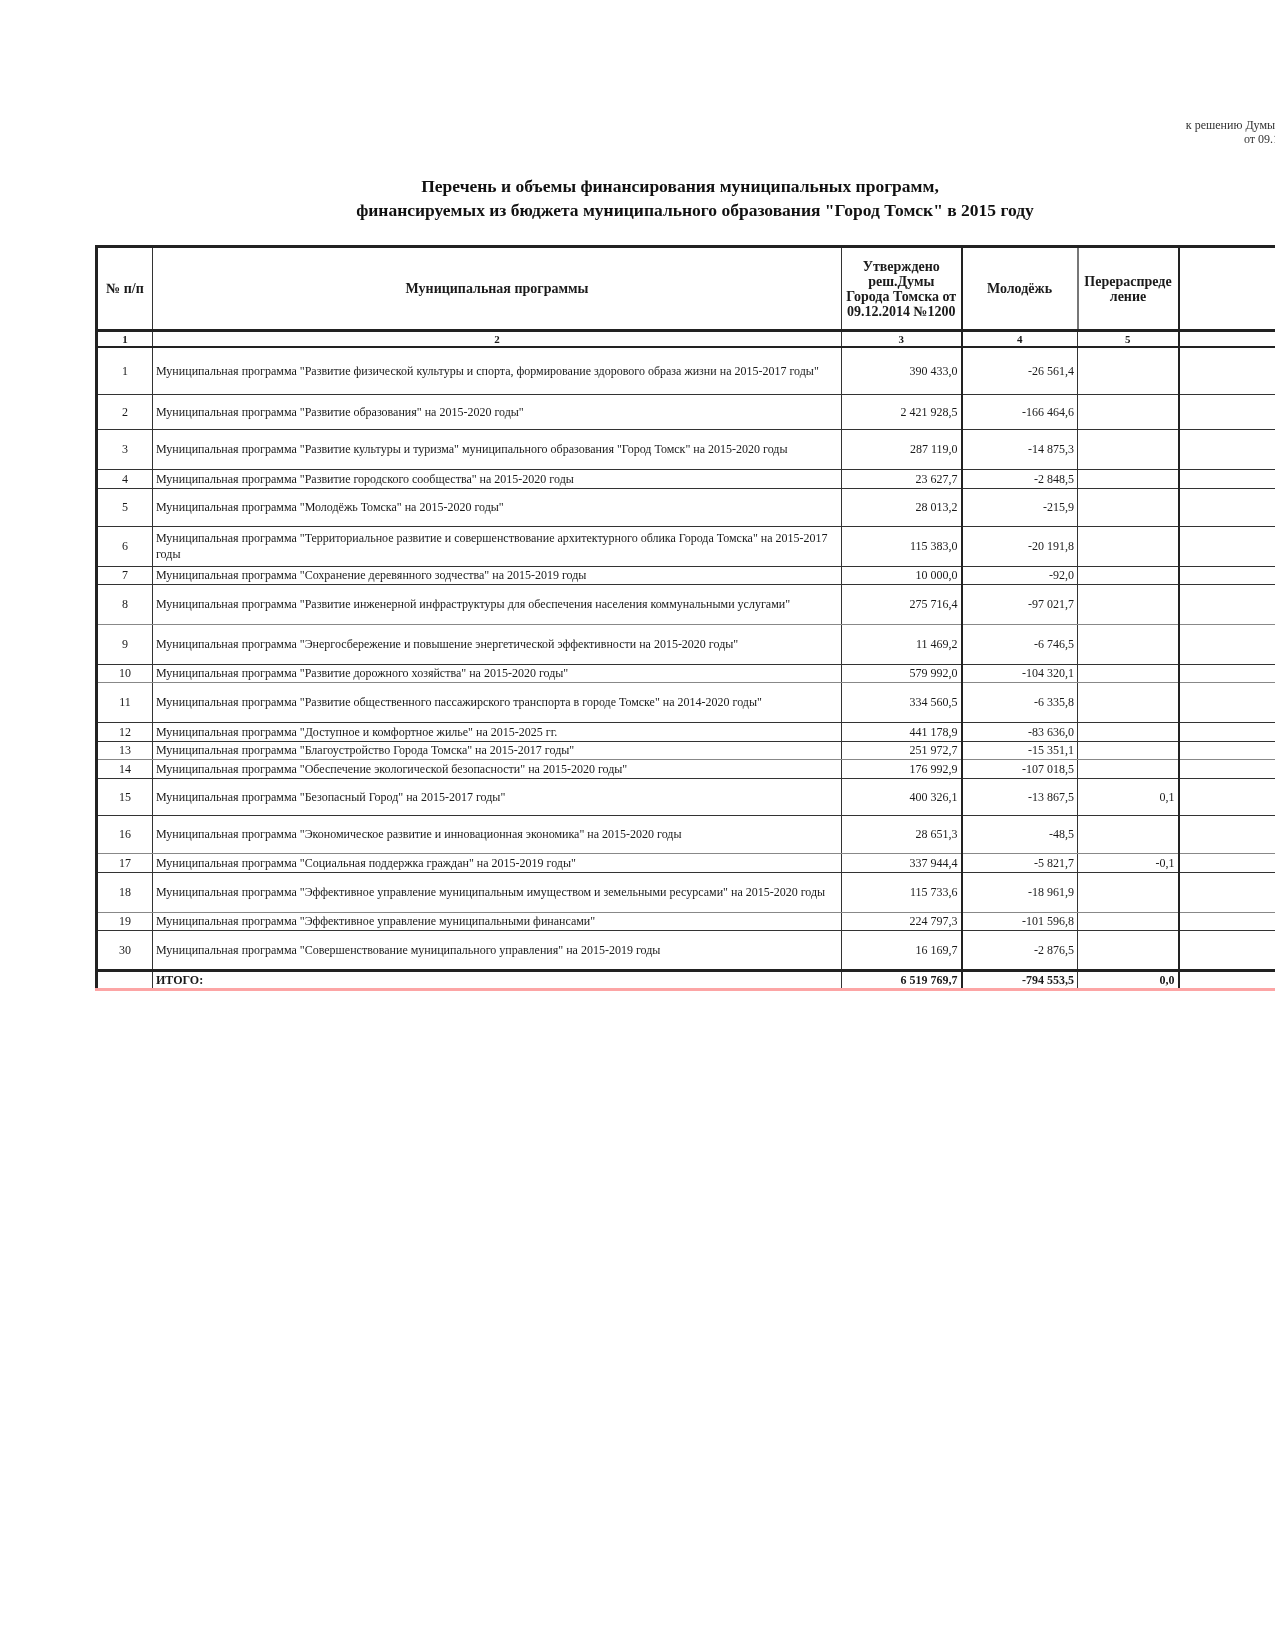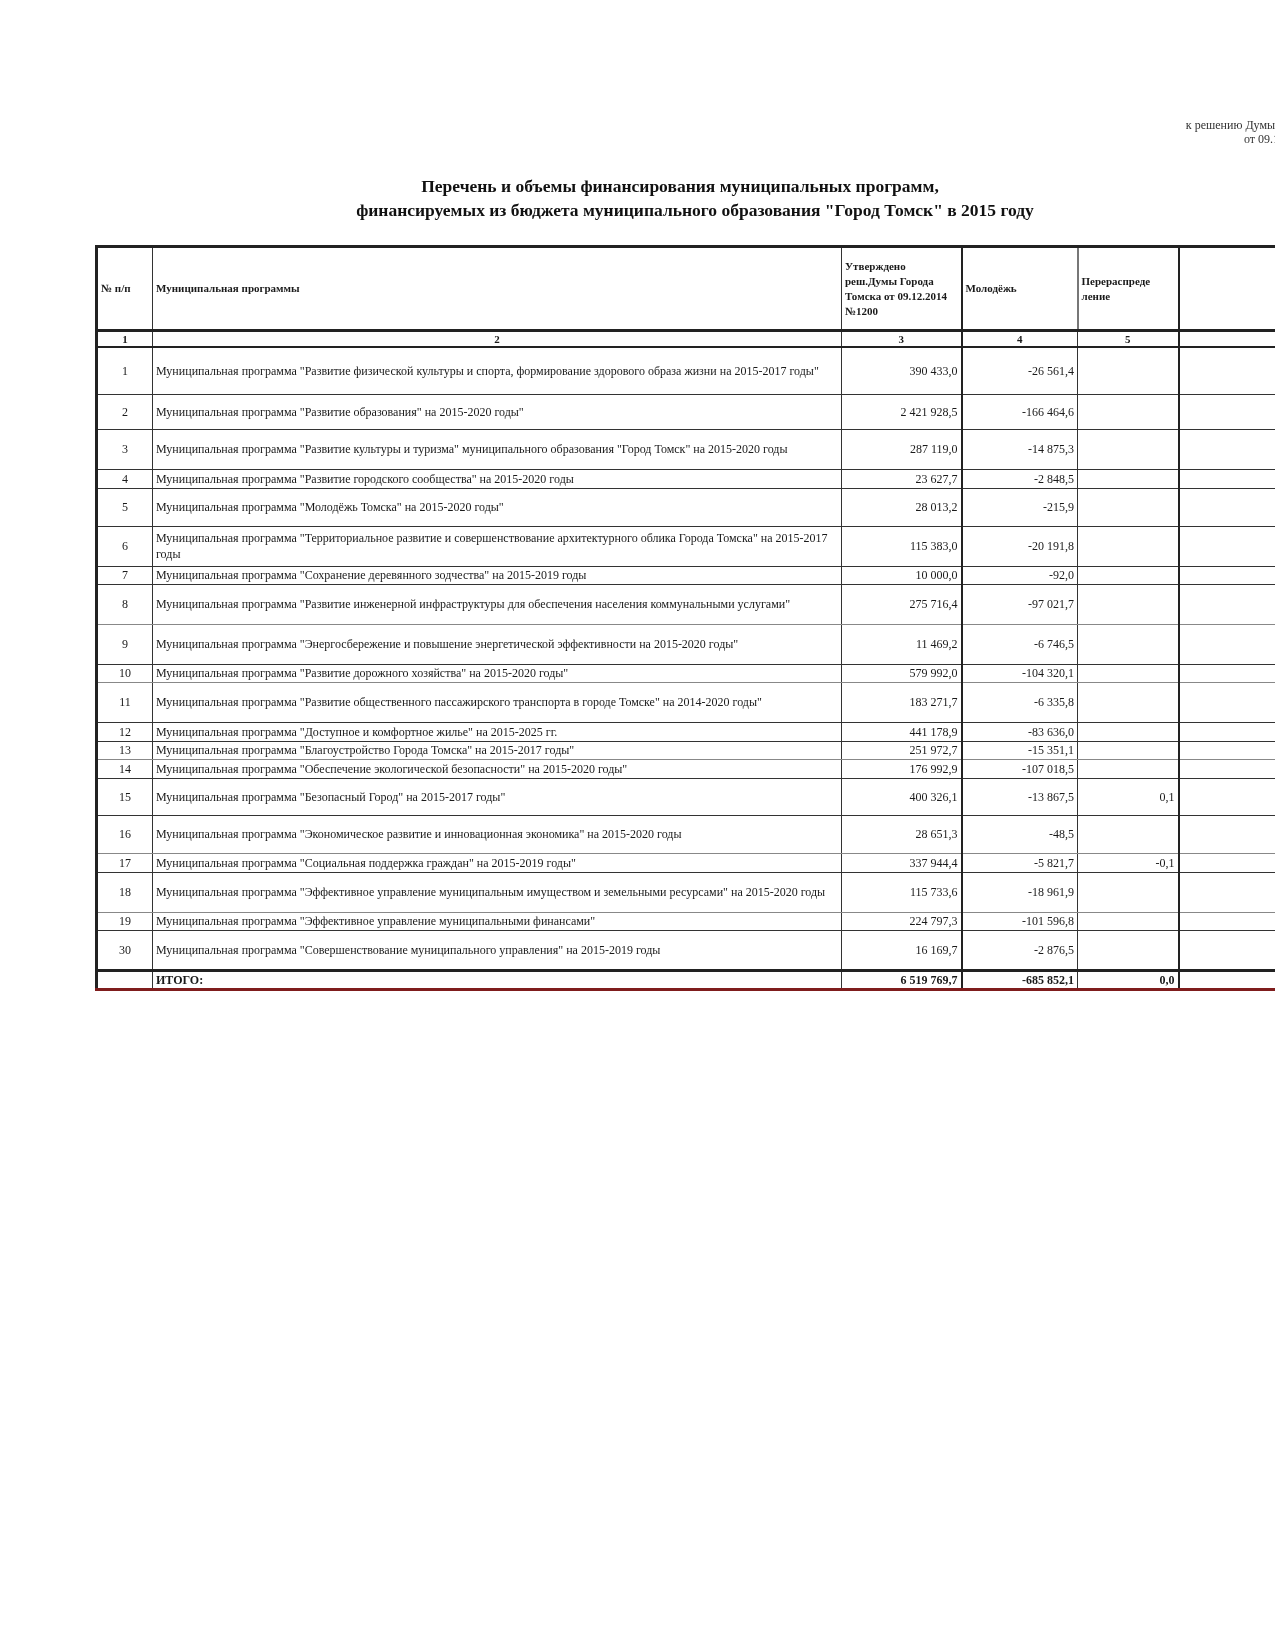--- a/index.html
+++ b/index.html
@@ -3,26 +3,26 @@
 <meta charset="utf-8">
 <style>
   html, body { margin:0; padding:0; background:#ffffff; }
   body { width:1275px; height:1650px; position:relative; overflow:hidden;
          font-family:"Liberation Serif","DejaVu Serif",serif; color:#1a1a1a; }
   .annex { position:absolute; right:-10px; text-align:right; font-size:12px; line-height:14px; color:#333; white-space:nowrap; }
   .title { position:absolute; left:0; width:1400px; text-align:center; font-weight:bold; font-size:17.5px; color:#111; white-space:nowrap; }
   table.fin { position:absolute; left:95px; top:245px; border-collapse:collapse; table-layout:fixed; width:1200px;
               border-top:3px solid #222; border-left:3px solid #222; }
   table.fin td, table.fin th { border:1px solid #333; padding:0 3px; font-size:12px; line-height:16px; overflow:hidden; }
-  table.fin th { font-weight:bold; font-size:11px; line-height:15px; text-align:left; vertical-align:middle; }
+  table.fin th { font-weight:bold; font-size:14px; line-height:15px; text-align:center; vertical-align:middle; }
   .c-num { text-align:center; vertical-align:middle; }
   .c-name { text-align:left; vertical-align:middle; }
   .c-val { text-align:right; vertical-align:middle; white-space:nowrap; }
   tr.idx td { font-weight:bold; font-size:11px; line-height:14px; text-align:center; border-top:3px solid #222; border-bottom:2px solid #222; }
-  tr.total td { font-weight:bold; border-top:3px solid #222; border-bottom:3px solid #7f1d1d; }
+  tr.total td { font-weight:bold; border-top:3px solid #222; border-bottom:3px solid #fca5a5; }
   .gray { border-bottom-color:#888 !important; }
   td.c3 { border-right:2px solid #222 !important; }
   td.c5 { border-right:2px solid #222 !important; }
 </style>
 </head>
 <body>
 
 <div class="annex" style="top:118px;">
   <div>к решению Думы Г</div>
   <div>от 09.12</div>
@@ -136,21 +136,21 @@
       <td class="c-num gray">10</td>
       <td class="c-name gray">Муниципальная программа "Развитие дорожного хозяйства" на 2015-2020 годы"</td>
       <td class="c-val c3 gray">579 992,0</td>
       <td class="c-val gray">-104 320,1</td>
       <td class="c-val c5 gray"></td>
       <td class="gray" style="border-right:none;"></td>
     </tr>
     <tr style="height:40px;">
       <td class="c-num">11</td>
       <td class="c-name">Муниципальная программа "Развитие общественного пассажирского транспорта в городе Томске" на 2014-2020 годы"</td>
-      <td class="c-val c3">183 271,7</td>
+      <td class="c-val c3">334 560,5</td>
       <td class="c-val">-6 335,8</td>
       <td class="c-val c5"></td>
       <td style="border-right:none;"></td>
     </tr>
     <tr style="height:19px;">
       <td class="c-num">12</td>
       <td class="c-name">Муниципальная программа "Доступное и комфортное жилье" на 2015-2025 гг.</td>
       <td class="c-val c3">441 178,9</td>
       <td class="c-val">-83 636,0</td>
       <td class="c-val c5"></td>
@@ -218,18 +218,18 @@
       <td class="c-val c3">16 169,7</td>
       <td class="c-val">-2 876,5</td>
       <td class="c-val c5"></td>
       <td style="border-right:none;"></td>
     </tr>
 
     <tr class="total" style="height:17px;">
       <td class="c-num"></td>
       <td class="c-name">ИТОГО:</td>
       <td class="c-val c3">6 519 769,7</td>
-      <td class="c-val">-685 852,1</td>
+      <td class="c-val">-794 553,5</td>
       <td class="c-val c5">0,0</td>
       <td style="border-right:none;"></td>
     </tr>
   </tbody>
 </table>
 
 </body></html>

